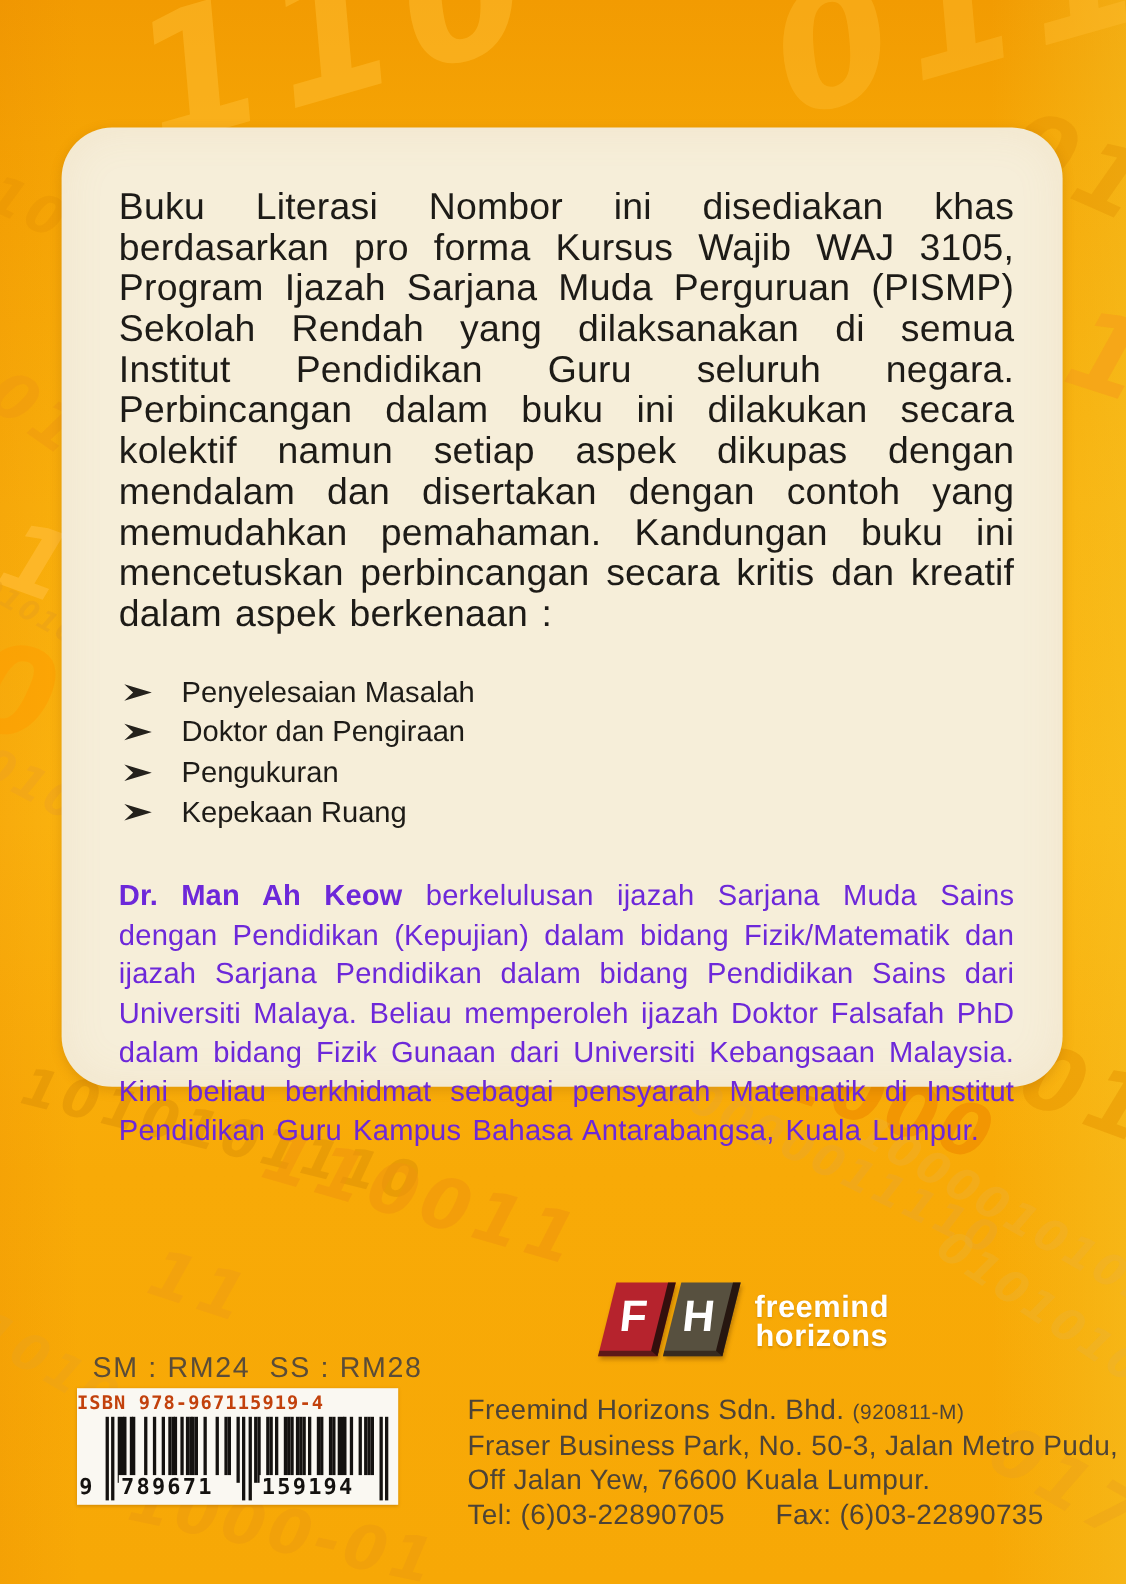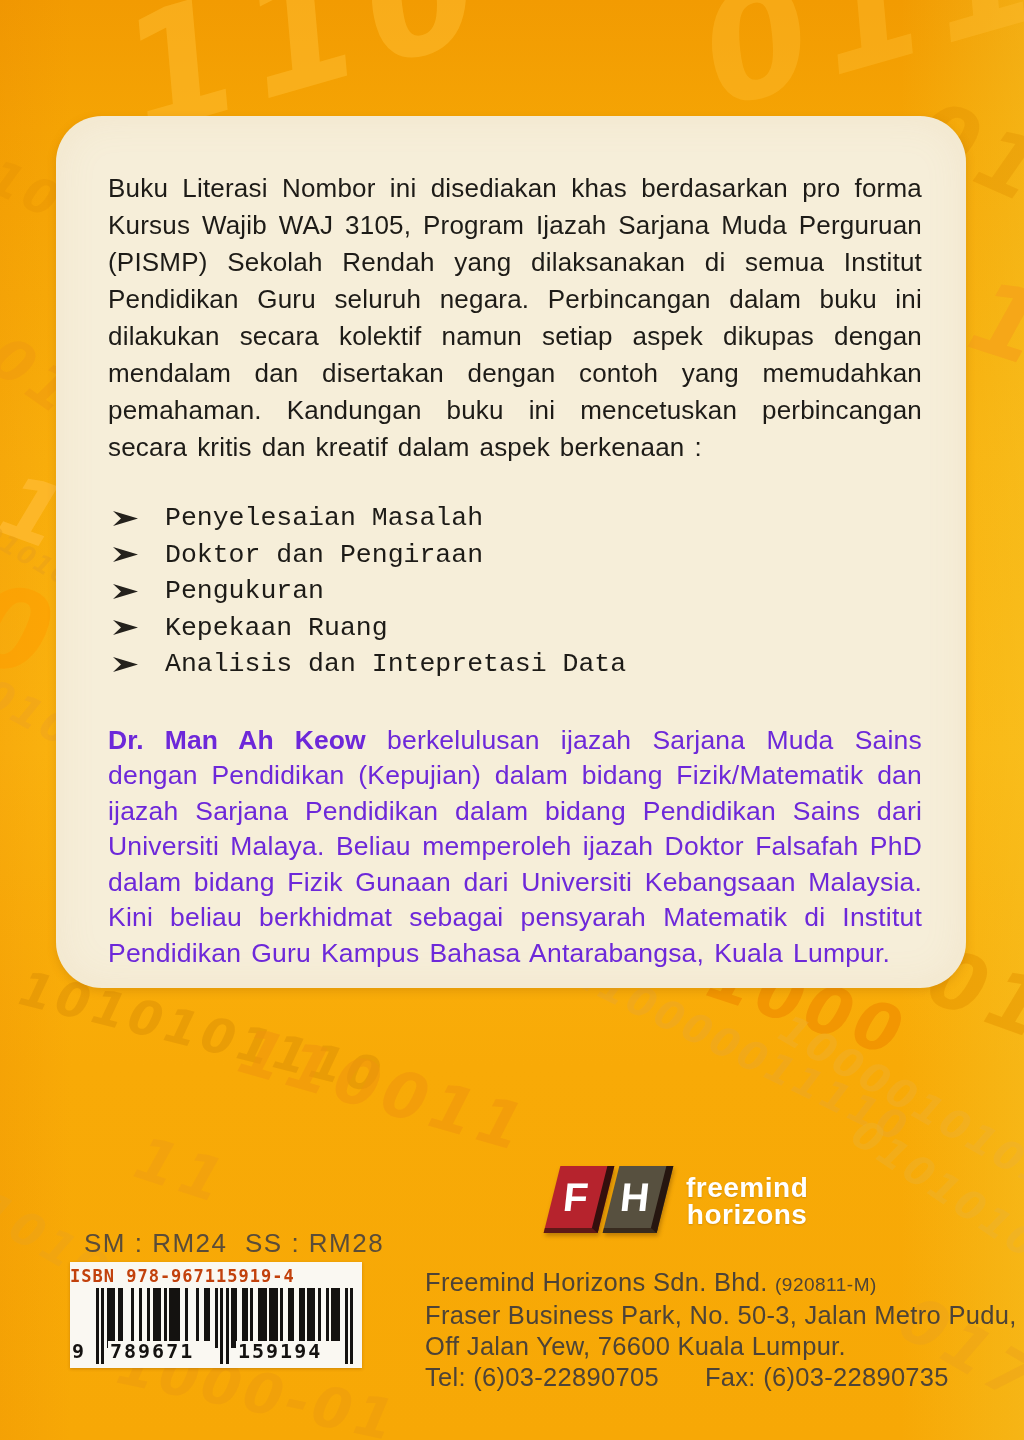--- a/index.html
+++ b/index.html
@@ -14,24 +14,24 @@
   #bg-pattern{position:absolute;inset:0;overflow:hidden;}
   .digit{position:absolute;font-family:"DejaVu Sans", sans-serif;font-weight:bold;line-height:1;white-space:nowrap;user-select:none;}
   
   #card{
     position:absolute;left:56px;top:116px;width:910px;height:872px;
     background:#f6eed9;border-radius:46px;
     box-shadow:0 3px 10px rgba(150,80,0,0.22), inset 0 0 40px rgba(210,170,110,0.12);
   }
   .intro{
     margin:54px 44px 0 52px;
-    font-size:26px;line-height:37px;color:#1d1b17;
+    font-size:34px;line-height:37px;color:#1d1b17;
     text-align:justify;letter-spacing:0.2px;word-spacing:2.5px;
   }
-  .bullet-list{list-style:none;margin:34px 0 16px 56px;padding:0;font-family:Liberation Mono, monospace;}
+  .bullet-list{list-style:none;margin:34px 0 16px 56px;padding:0;}
   .bullet-list li{display:flex;align-items:center;gap:26px;height:36.5px;font-size:26.5px;color:#1d1b17;}
   .arrow-icon{flex:0 0 auto;width:27px;height:19px;}
   .bio{
     margin:40px 44px 0 52px;
     font-size:26.5px;line-height:35.5px;color:#6d28d9;
     text-align:justify;letter-spacing:0.2px;word-spacing:2.5px;
   }
   .bio b{letter-spacing:0.1px;}
   
   #logo{position:absolute;left:552px;top:1166px;display:flex;align-items:flex-start;}
@@ -116,26 +116,20 @@
         <svg class="arrow-icon" viewBox="0 0 27 19">
             <path d="M1 2 L26 9.5 L1 17 L9 9.5 Z" fill="#24211c"></path>
           </svg>
         <span>Pengukuran</span>
       </li>
       <li>
         <svg class="arrow-icon" viewBox="0 0 27 19">
             <path d="M1 2 L26 9.5 L1 17 L9 9.5 Z" fill="#24211c"></path>
           </svg>
         <span>Kepekaan Ruang</span>
-      </li>
-      <li>
-        <svg class="arrow-icon" viewBox="0 0 27 19">
-            <path d="M1 2 L26 9.5 L1 17 L9 9.5 Z" fill="#24211c"></path>
-          </svg>
-        <span>Analisis dan Intepretasi Data</span>
       </li>
     </ul>
 
     <p class="bio"><b>Dr. Man Ah Keow</b><span> berkelulusan ijazah Sarjana Muda Sains dengan Pendidikan (Kepujian) dalam bidang Fizik/Matematik dan ijazah Sarjana Pendidikan dalam bidang Pendidikan Sains dari Universiti Malaya. Beliau memperoleh ijazah Doktor Falsafah PhD dalam bidang Fizik Gunaan dari Universiti Kebangsaan Malaysia. Kini beliau berkhidmat sebagai pensyarah Matematik di Institut Pendidikan Guru Kampus Bahasa Antarabangsa, Kuala Lumpur.</span></p>
   </div>
 
   <div id="logo">
     <div class="logo-block f">
         <span>F</span>
       </div>

